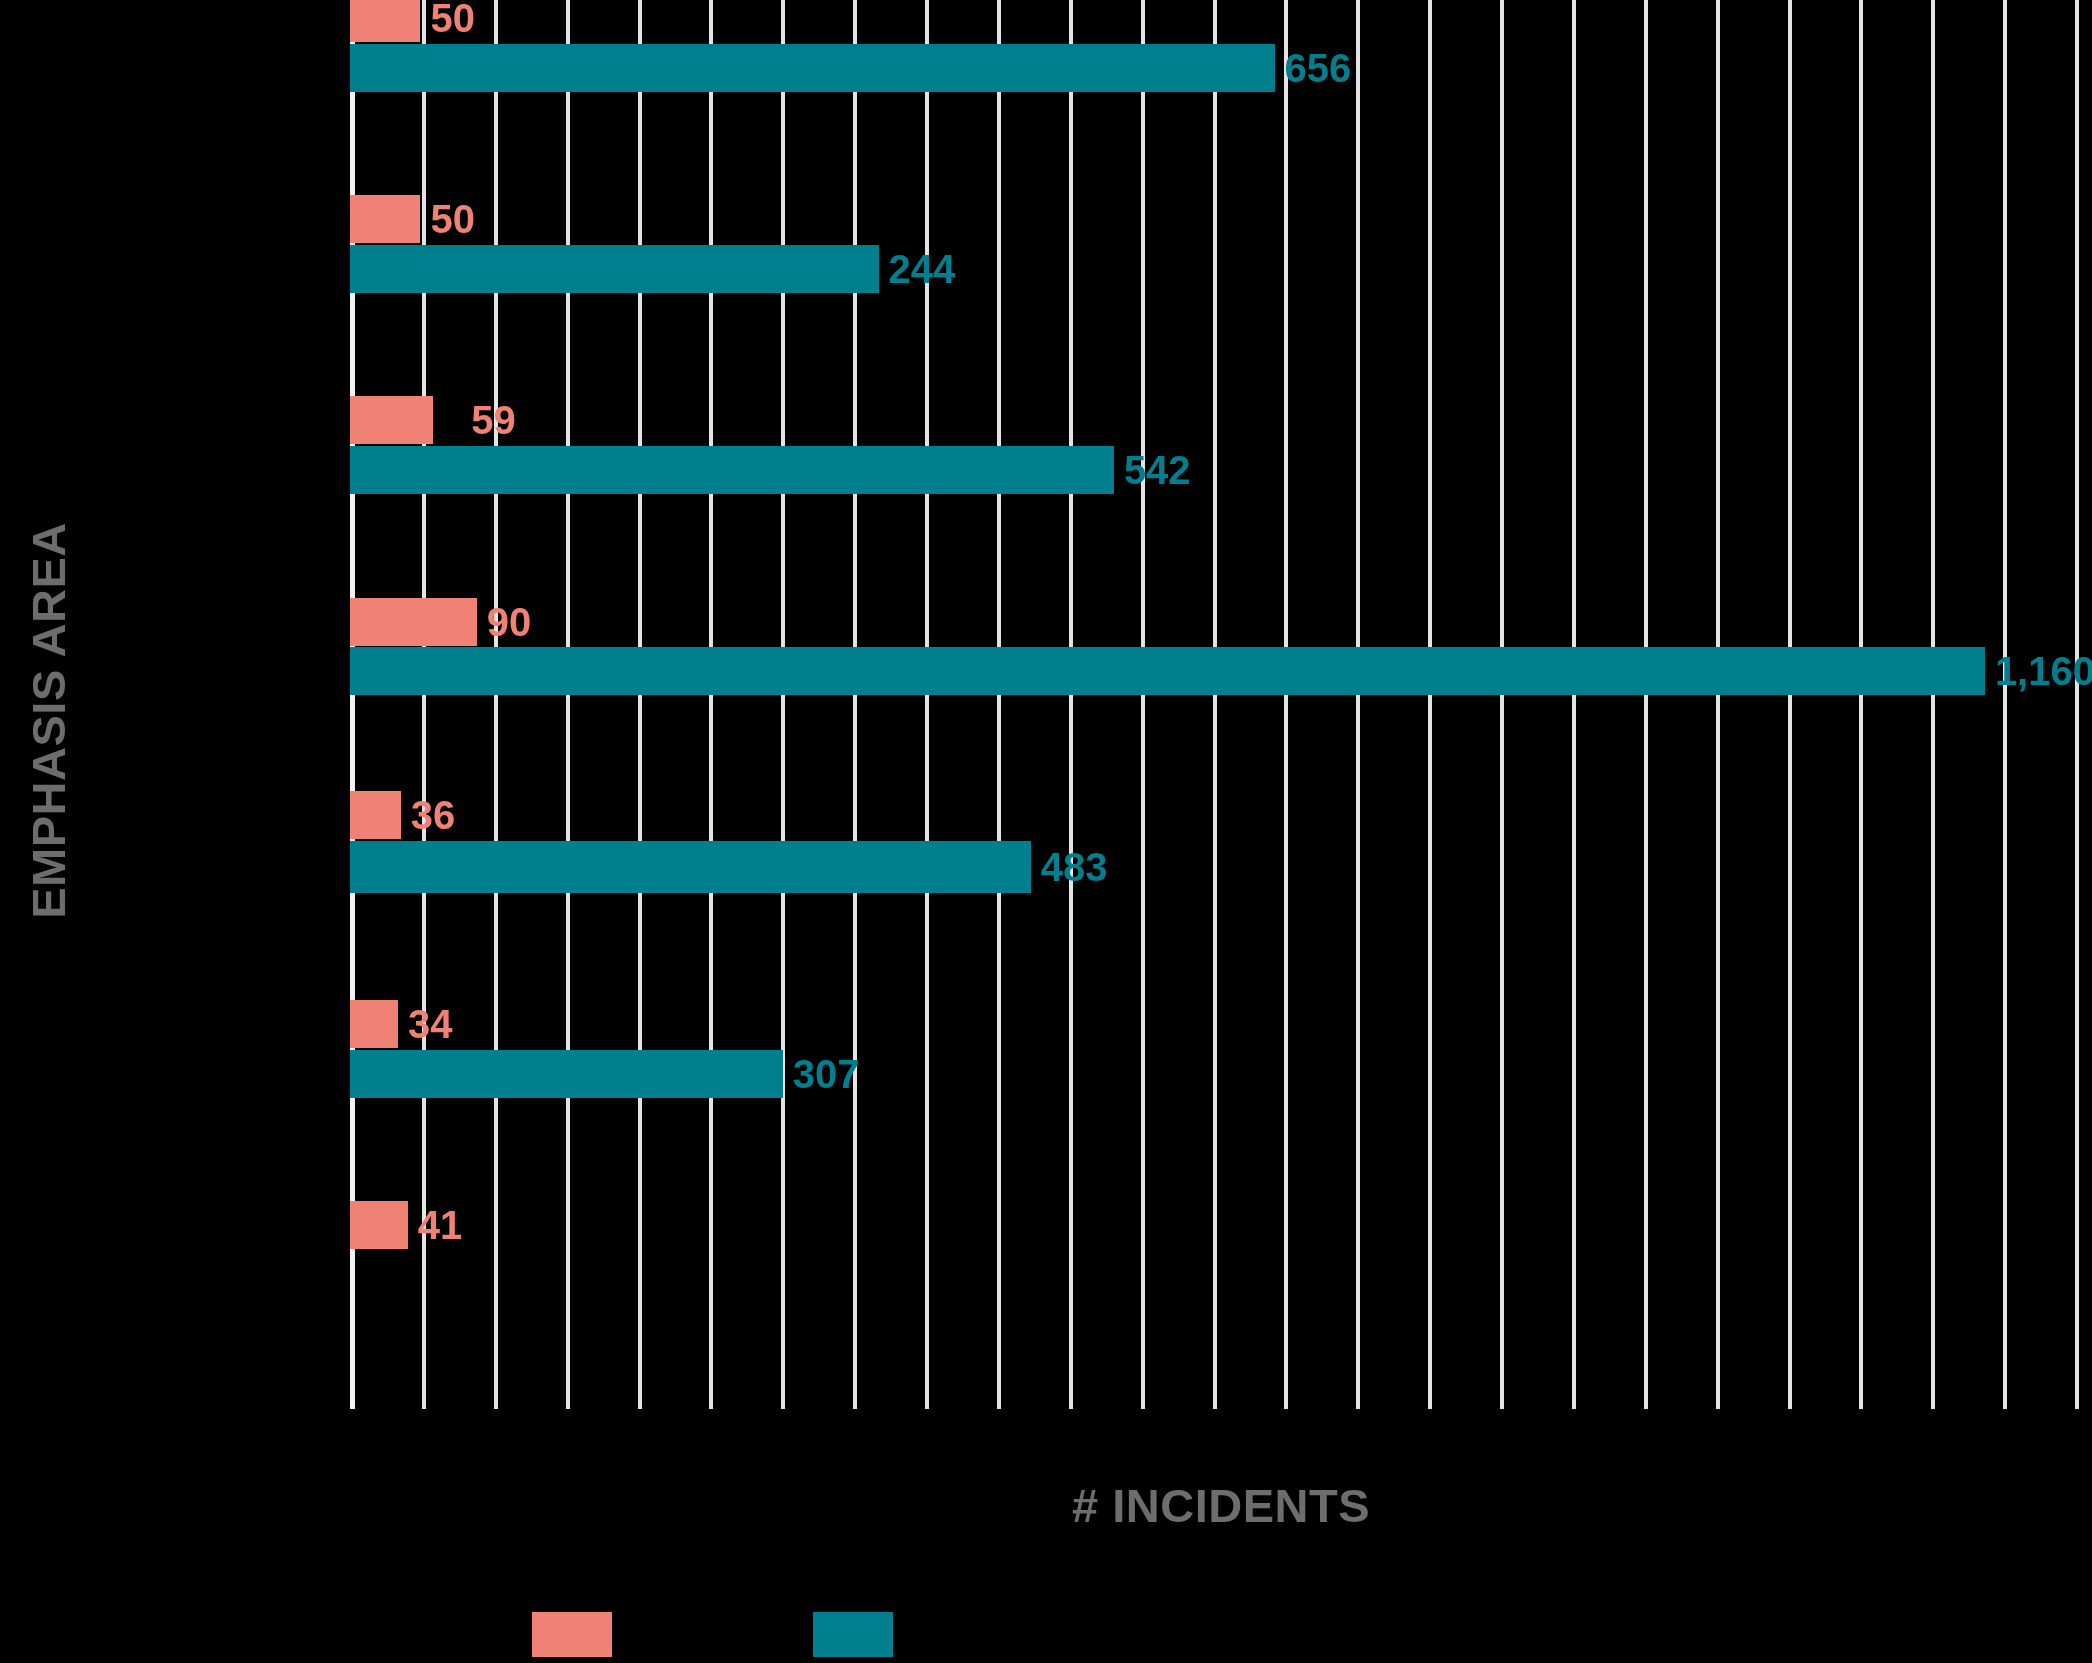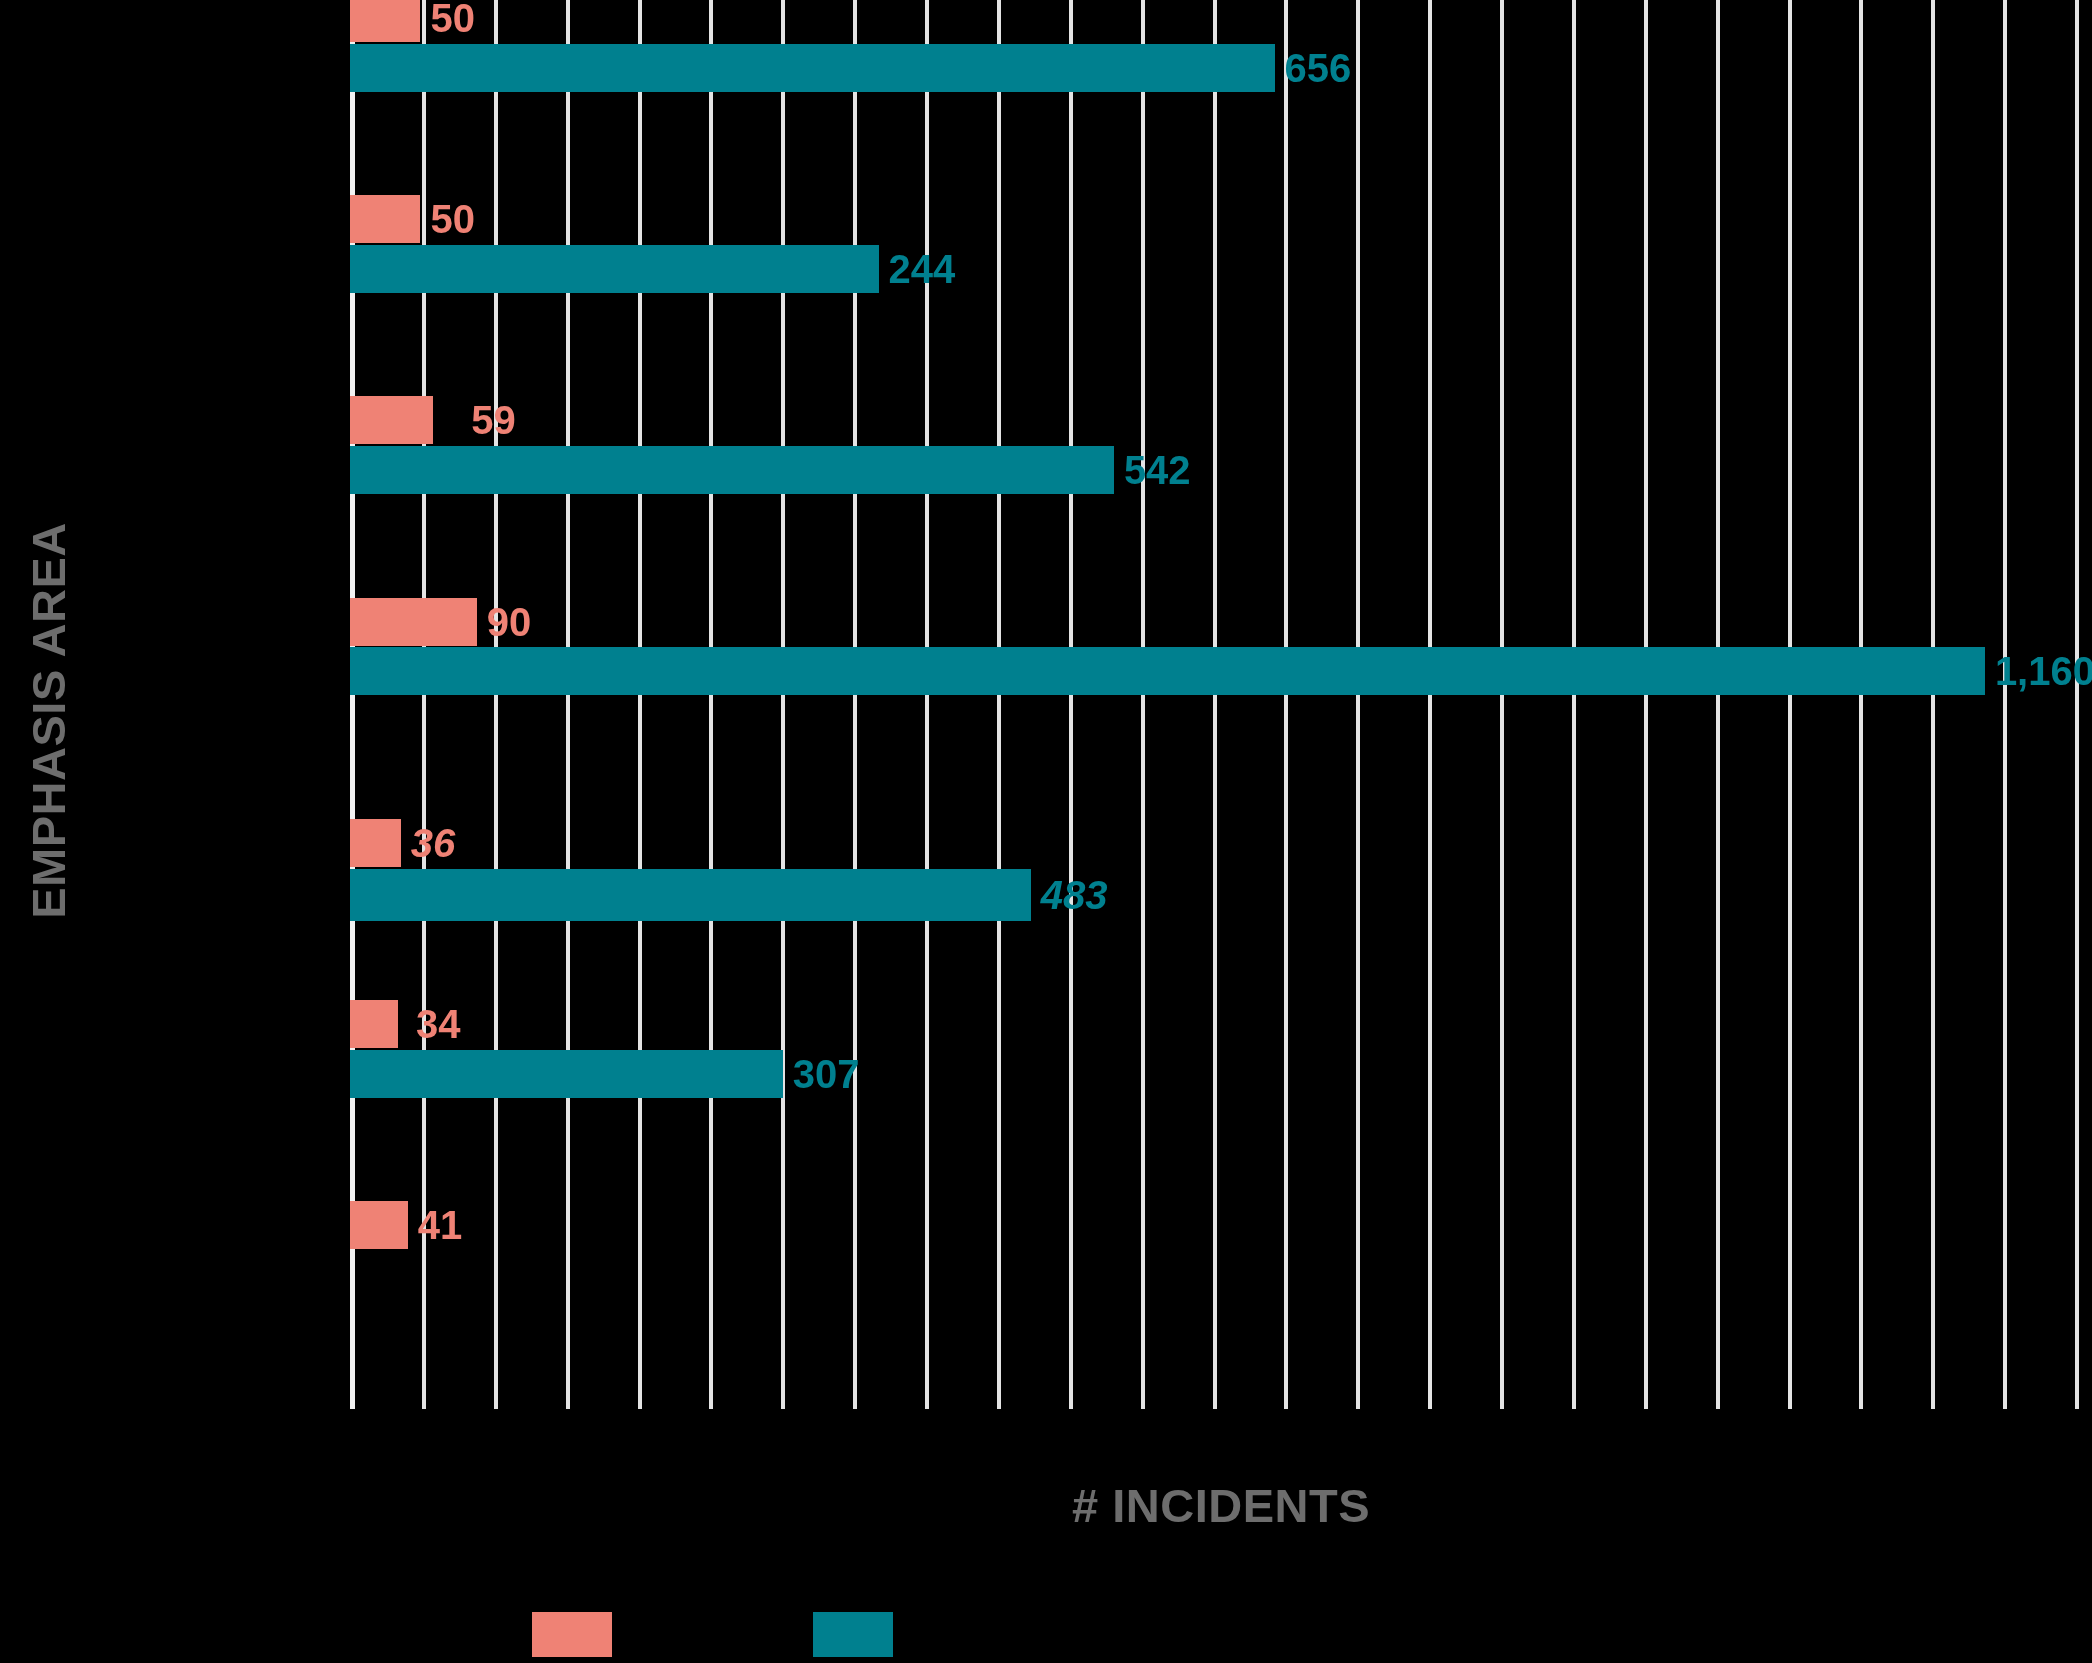--- a/index.html
+++ b/index.html
@@ -204,32 +204,32 @@
       <div class="bar-group" style="top: 603.857px; height: 201.286px; padding-left: 20px;">
         <div class="bar-row fatal" style="top: -6.35714px; height: 48px;">
           <span class="bar" style="width: 126.845px; background: rgb(239, 130, 117);"></span>
           <span class="bar-label">90</span>
         </div>
         <div class="bar-row serious" style="top: 43.6429px; height: 48px;">
           <span class="bar" style="width: 1634.89px; background: rgb(0, 128, 143);"></span>
           <span class="bar-label">1,160</span>
         </div>
       </div>
-      <div class="bar-group" style="top: 825px; height: 201.286px; font-style: italic;">
+      <div class="bar-group" style="top: 797px; height: 201.286px;">
         <div class="bar-row fatal" style="top: -6.35714px; height: 48px;">
           <span class="bar" style="width: 50.7379px; background: rgb(239, 130, 117);"></span>
           <span class="bar-label">36</span>
         </div>
         <div class="bar-row serious" style="top: 43.6429px; height: 52px; text-align: center;">
           <span class="bar" style="width: 680.733px; background: rgb(0, 128, 143);"></span>
           <span class="bar-label">483</span>
         </div>
       </div>
       <div class="bar-group" style="top: 1006.43px; height: 201.286px;">
-        <div class="bar-row fatal" style="top: -6.35714px; height: 48px; gap: 8px;">
+        <div class="bar-row fatal" style="top: -6.35714px; height: 48px;">
           <span class="bar" style="width: 47.9191px; background: rgb(239, 130, 117);"></span>
           <span class="bar-label">34</span>
         </div>
         <div class="bar-row serious" style="top: 43.6429px; height: 48px;">
           <span class="bar" style="width: 432.681px; background: rgb(0, 128, 143);"></span>
           <span class="bar-label">307</span>
         </div>
       </div>
       <div class="bar-group" style="top: 1207.71px; height: 201.286px;">
         <div class="bar-row fatal" style="top: -6.35714px; height: 48px;">

